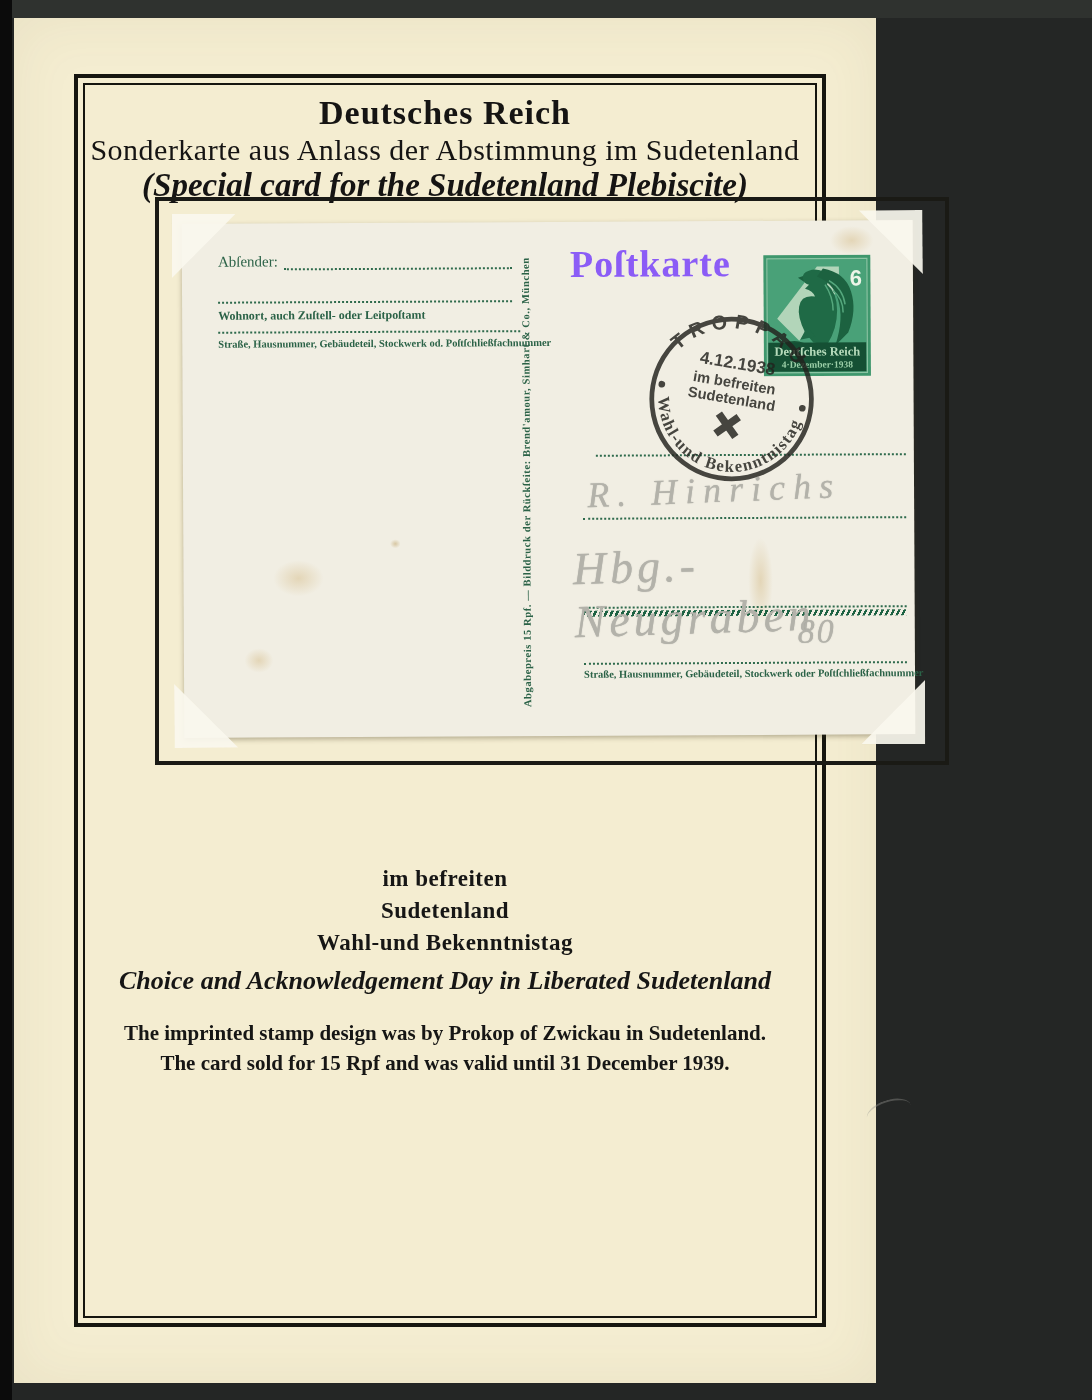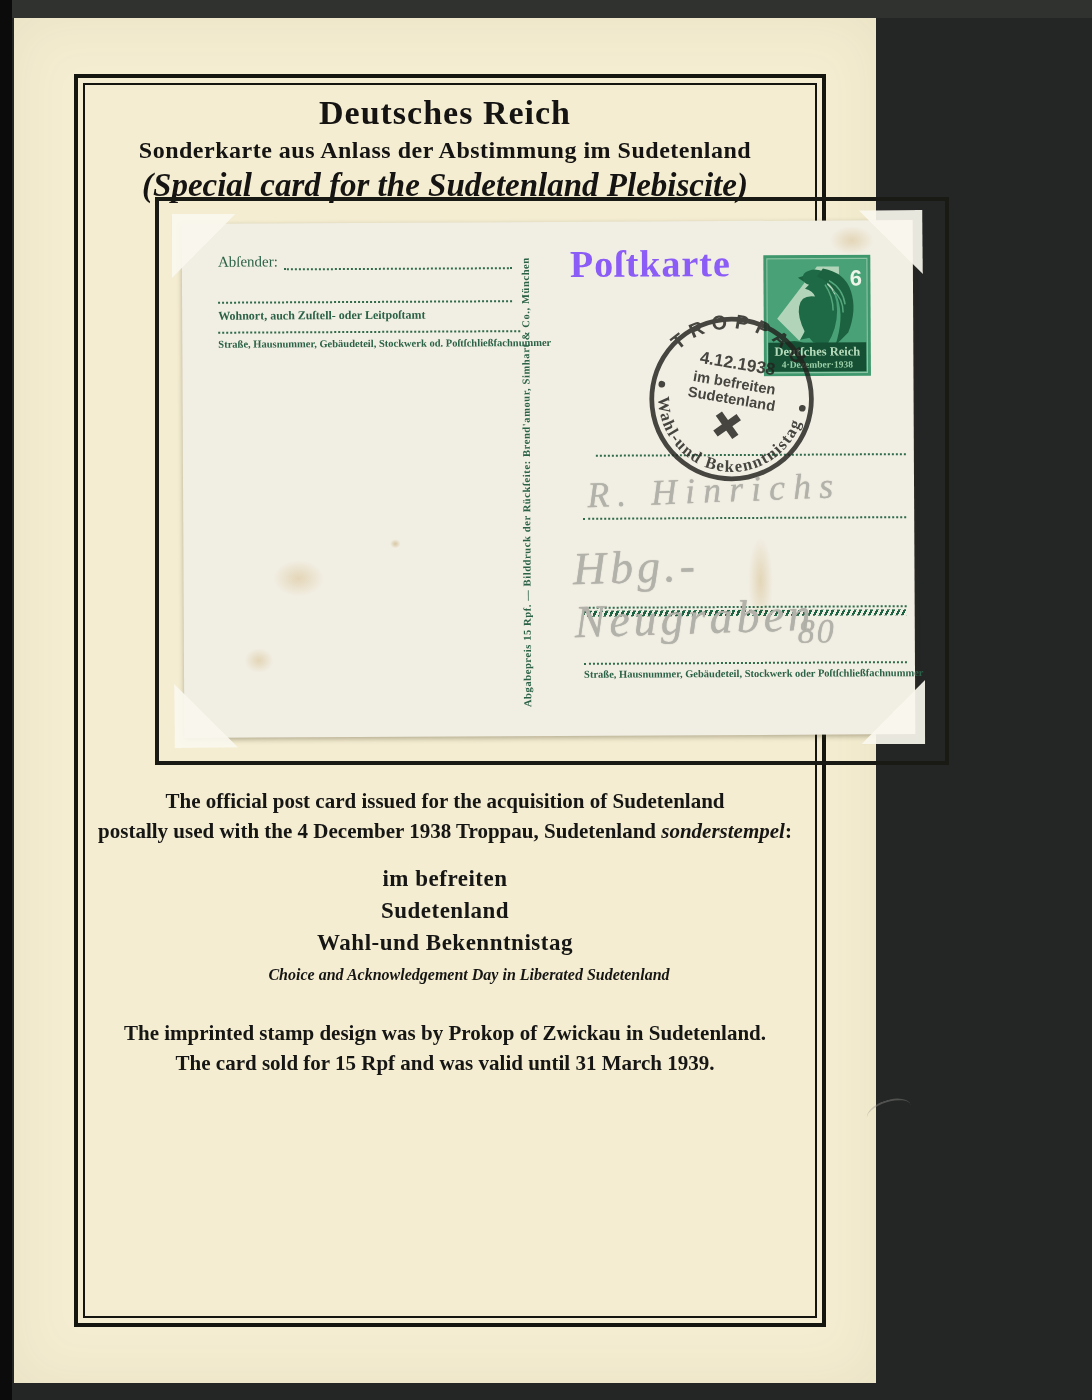--- a/index.html
+++ b/index.html
@@ -8,21 +8,21 @@
     linear-gradient(180deg,#2f322f 0 18px,#242625 18px);}
   .edge-left{position:absolute;left:0;top:0;width:12px;height:100%;background:#0b0b0b;}
   
   .page{position:absolute;left:14px;top:18px;width:862px;height:1365px;background:#f4edd1;
     box-shadow:inset 0 0 60px rgba(120,100,50,.08);}
   .rule-outer{position:absolute;left:60px;top:56px;right:50px;bottom:56px;border:4px solid #15150f;}
   .rule-inner{position:absolute;left:69px;top:65px;right:59px;bottom:65px;border:2px solid #15150f;}
   
   .title-block{position:absolute;left:0;top:76px;width:100%;text-align:center;color:#151413;}
   .t1{font-size:34px;font-weight:700;line-height:38px;letter-spacing:1px;}
-  .t2{font-size:24px;font-weight:700;line-height:36px;letter-spacing:.5px;}
+  .t2{font-size:30px;font-weight:400;line-height:36px;letter-spacing:.5px;}
   .t3{font-size:33px;font-weight:700;font-style:italic;line-height:34px;}
   
   .exhibit-frame{position:absolute;left:141px;top:179px;width:786px;height:560px;border:4px solid #1a1a15;}
   .postcard{position:absolute;left:24px;top:21px;width:731px;height:514px;background:#f1eee3;
     box-shadow:0 2px 5px rgba(60,50,20,.35);transform:rotate(-.3deg);}
   .mount{position:absolute;width:64px;height:64px;background:rgba(250,247,238,.92);
     box-shadow:0 1px 3px rgba(0,0,0,.22);z-index:6;}
   .mount.tl{left:-10px;top:-10px;clip-path:polygon(0 0,100% 0,0 100%);}
   .mount.tr{right:-10px;top:-10px;clip-path:polygon(0 0,100% 0,100% 100%);}
   .mount.bl{left:-10px;bottom:-10px;clip-path:polygon(0 0,0 100%,100% 100%);}
@@ -45,21 +45,21 @@
     background:repeating-linear-gradient(115deg,#1d6243 0 2.5px,rgba(0,0,0,0) 2.5px 5px);}
   .hand{position:absolute;font-style:italic;color:#b3b2aa;z-index:4;text-shadow:0 0 1px rgba(150,150,142,.7);}
   .hand.name{left:404px;top:248px;font-size:36px;letter-spacing:8px;transform:rotate(-2deg);}
   .hand.city{left:390px;top:316px;font-size:46px;letter-spacing:4px;transform:rotate(-1.5deg);}
   .hand.num{left:614px;top:392px;font-size:34px;letter-spacing:2px;}
   .footlbl{position:absolute;left:400px;top:447px;font-size:10.5px;font-weight:700;white-space:nowrap;}
   
   .cap{position:absolute;left:0;width:100%;text-align:center;color:#161615;}
   .cap-intro{top:768px;font-size:21px;font-weight:700;line-height:30px;}
   .cap-cancel{top:845px;font-size:23px;font-weight:700;line-height:32px;letter-spacing:.5px;}
-  .cap-trans{top:948px;font-size:16px;font-weight:700;font-style:italic;margin-left:24px;}
+  .cap-trans{top:948px;font-size:26px;font-weight:700;font-style:italic;}
   .cap-note{top:1000px;font-size:21px;font-weight:700;line-height:30px;}
   .smudge{position:absolute;left:852px;top:1082px;width:46px;height:22px;border-top:2px solid rgba(150,150,145,.4);
     border-radius:50%;transform:rotate(-18deg);}
   .sans{font-family:"Liberation Sans","DejaVu Sans",sans-serif;}
 </style>
 </head>
 <body>
 
 <div class="scan">
   <div class="edge-left"></div>
@@ -148,33 +148,29 @@
             </text>
           </g>
         </svg>
 
         <div class="hand name">R. Hinrichs</div>
         <div class="hand city">Hbg.- Neugraben</div>
         <div class="hand num">80</div>
       </div>
     </div>
 
-    <div class="cap cap-intro">
-      <div>The official post card issued for the acquisition of Sudetenland</div>
-      <div><span>postally used with the 4 December 1938 Troppau, Sudetenland  </span><span style="font-style:italic;">sonderstempel</span><span>:</span></div>
-    </div>
 
     <div class="cap cap-cancel">
       <div>im befreiten</div>
       <div>Sudetenland</div>
       <div>Wahl-und Bekenntnistag</div>
     </div>
 
     <div class="cap cap-trans">Choice and Acknowledgement Day in Liberated Sudetenland</div>
 
     <div class="cap cap-note">
       <div>The imprinted stamp design was by Prokop of Zwickau in Sudetenland.</div>
-      <div>The card sold for 15 Rpf and was valid until 31 March 1939.</div>
+      <div>The card sold for 15 Rpf and was valid until 31 December 1939.</div>
     </div>
 
     <div class="smudge"></div>
   </div>
 </div>
 
 </body></html>

